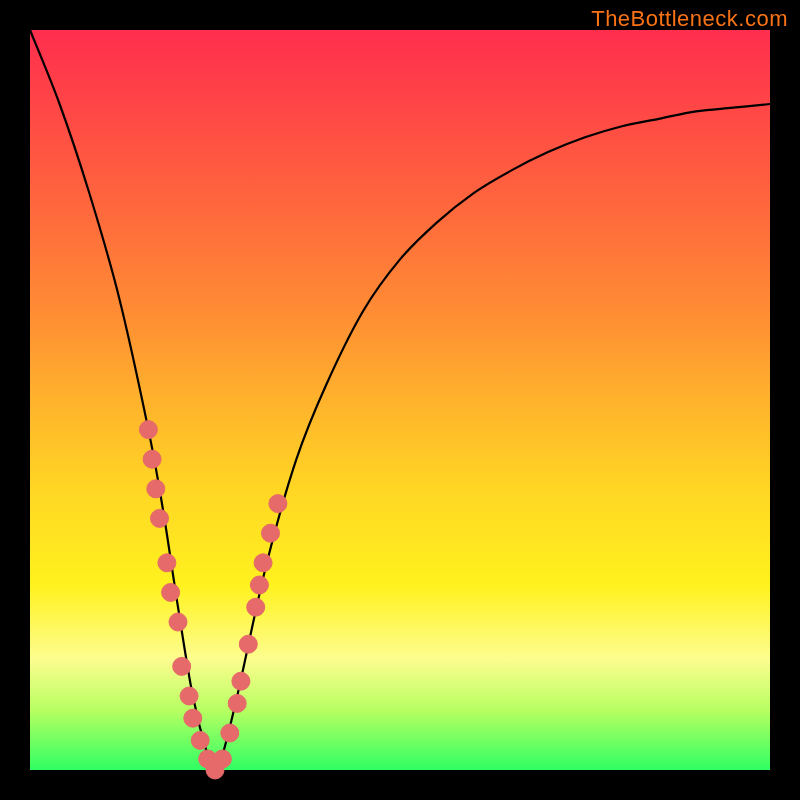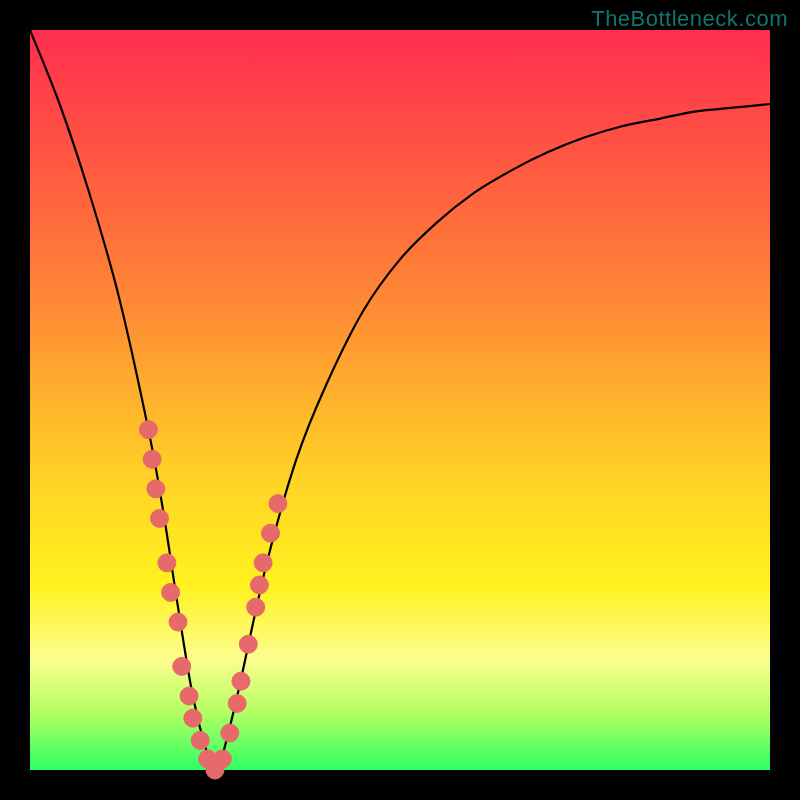--- a/index.html
+++ b/index.html
@@ -29,21 +29,21 @@
       #2fff63 100%
     );
   }
   .watermark {
     position: absolute;
     top: 6px;
     right: 12px;
     font-family: Arial, Helvetica, sans-serif;
     font-size: 22px;
     font-weight: 400;
-    color: #0f766e;
+    color: #f97316;
     letter-spacing: 0.5px;
     user-select: none;
     margin-left: 36px;
   }
   svg.curve {
     position: absolute;
     left: 0; top: 0;
     width: 740px;
     height: 740px;
     overflow: visible;

